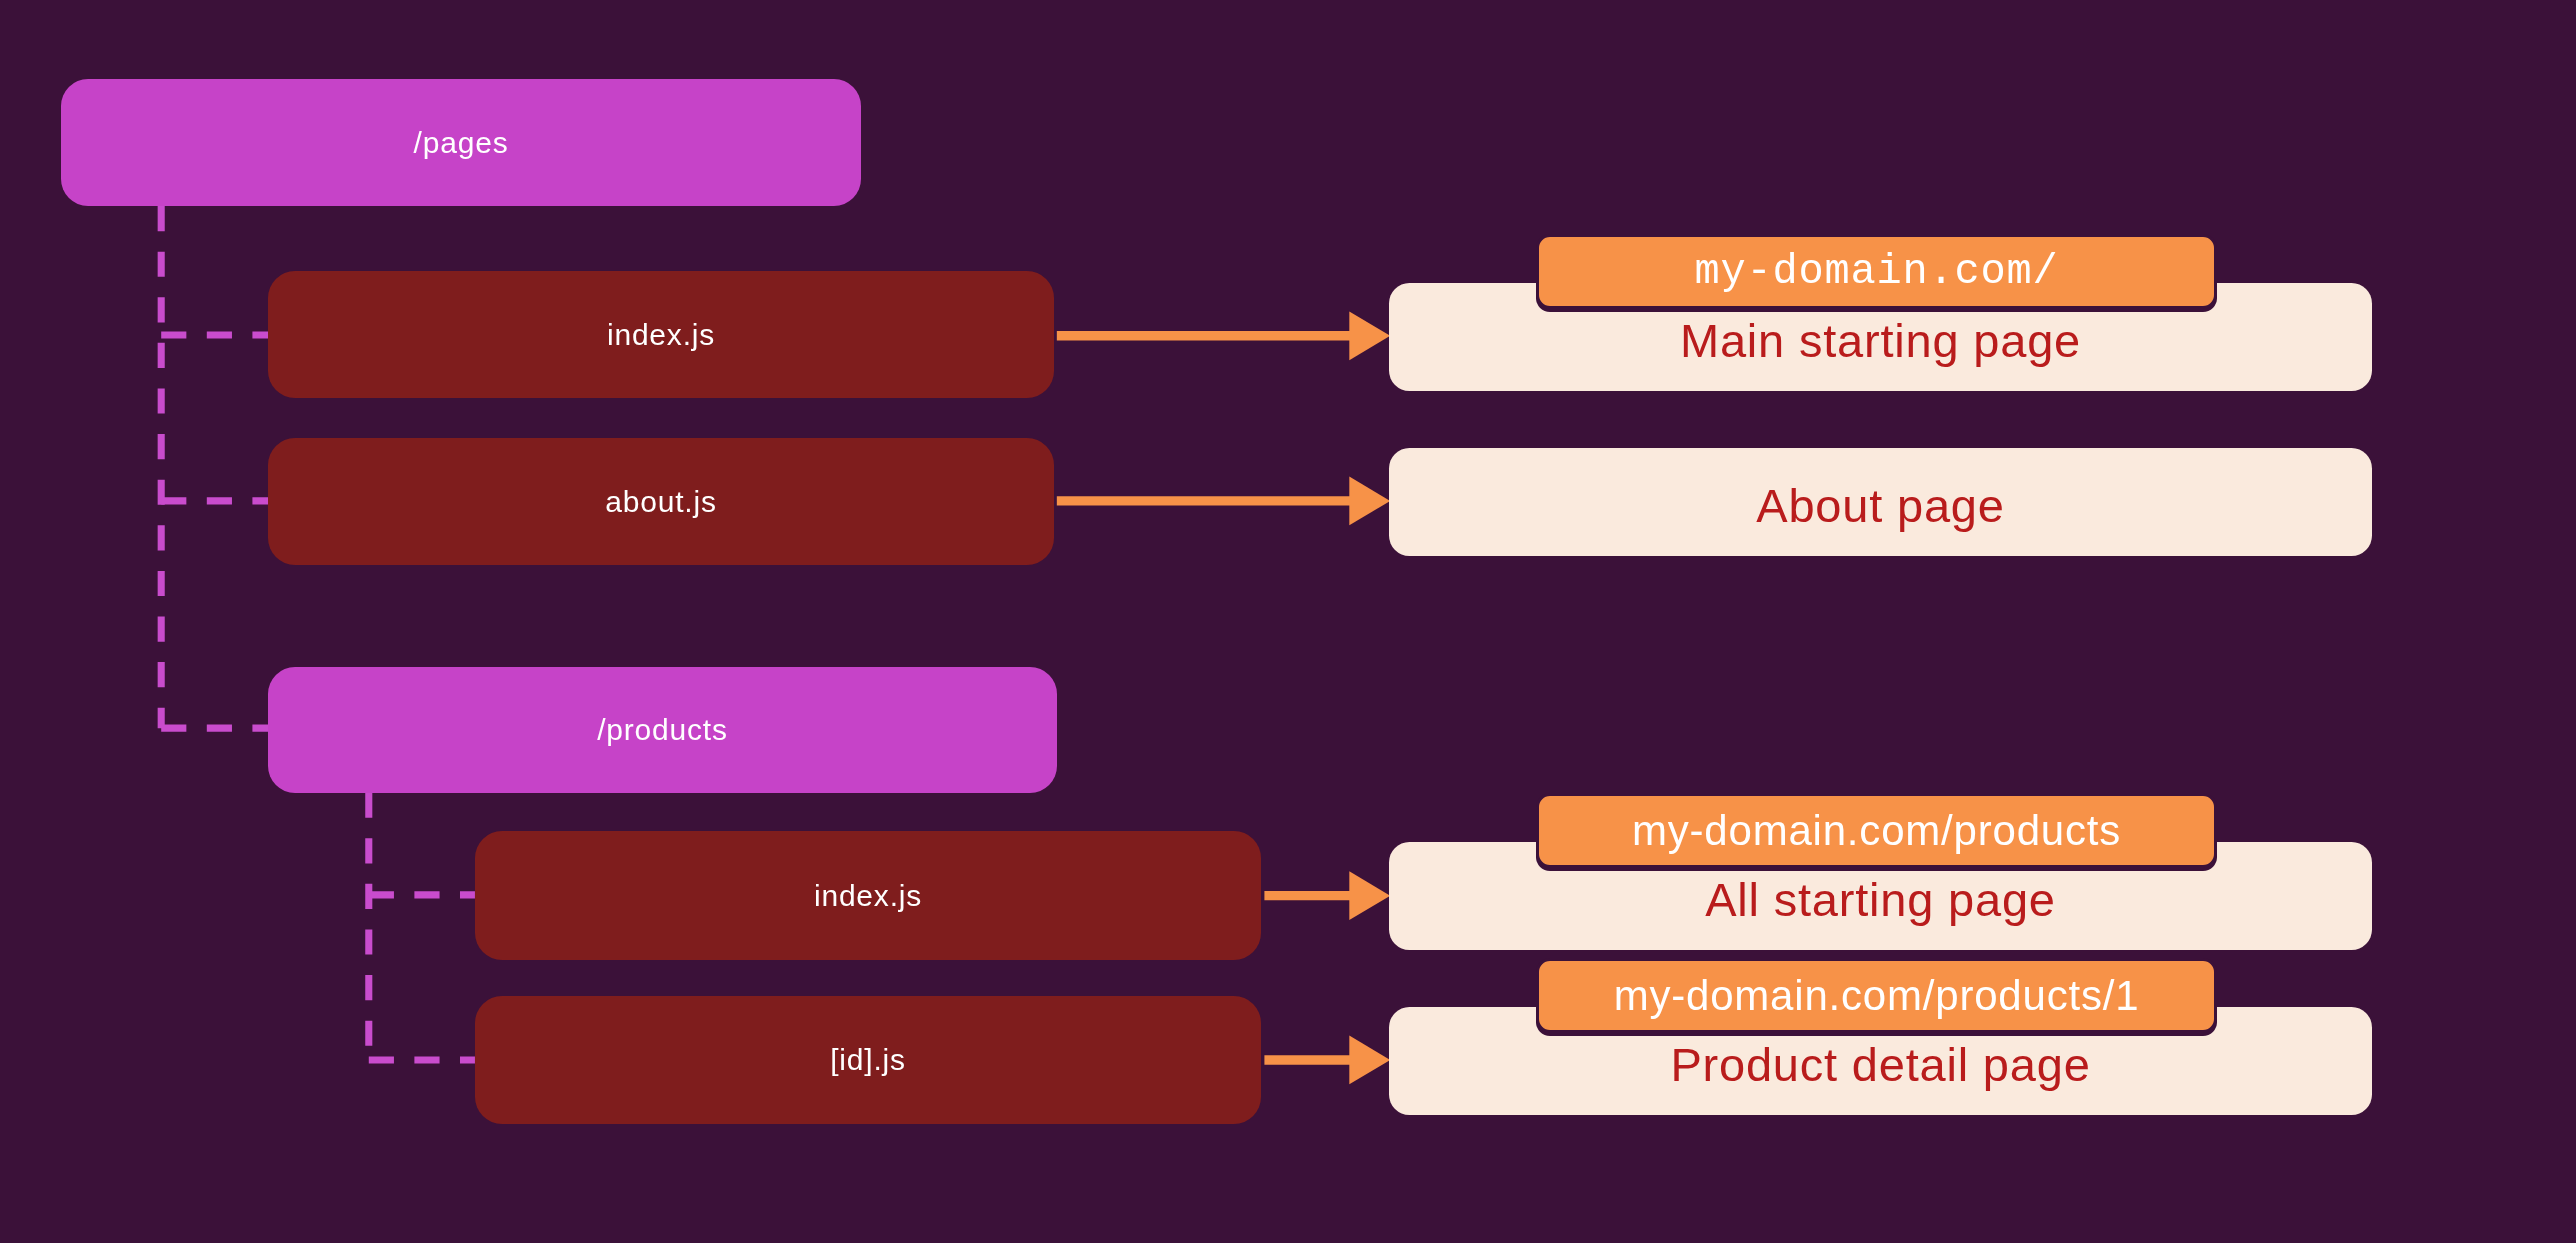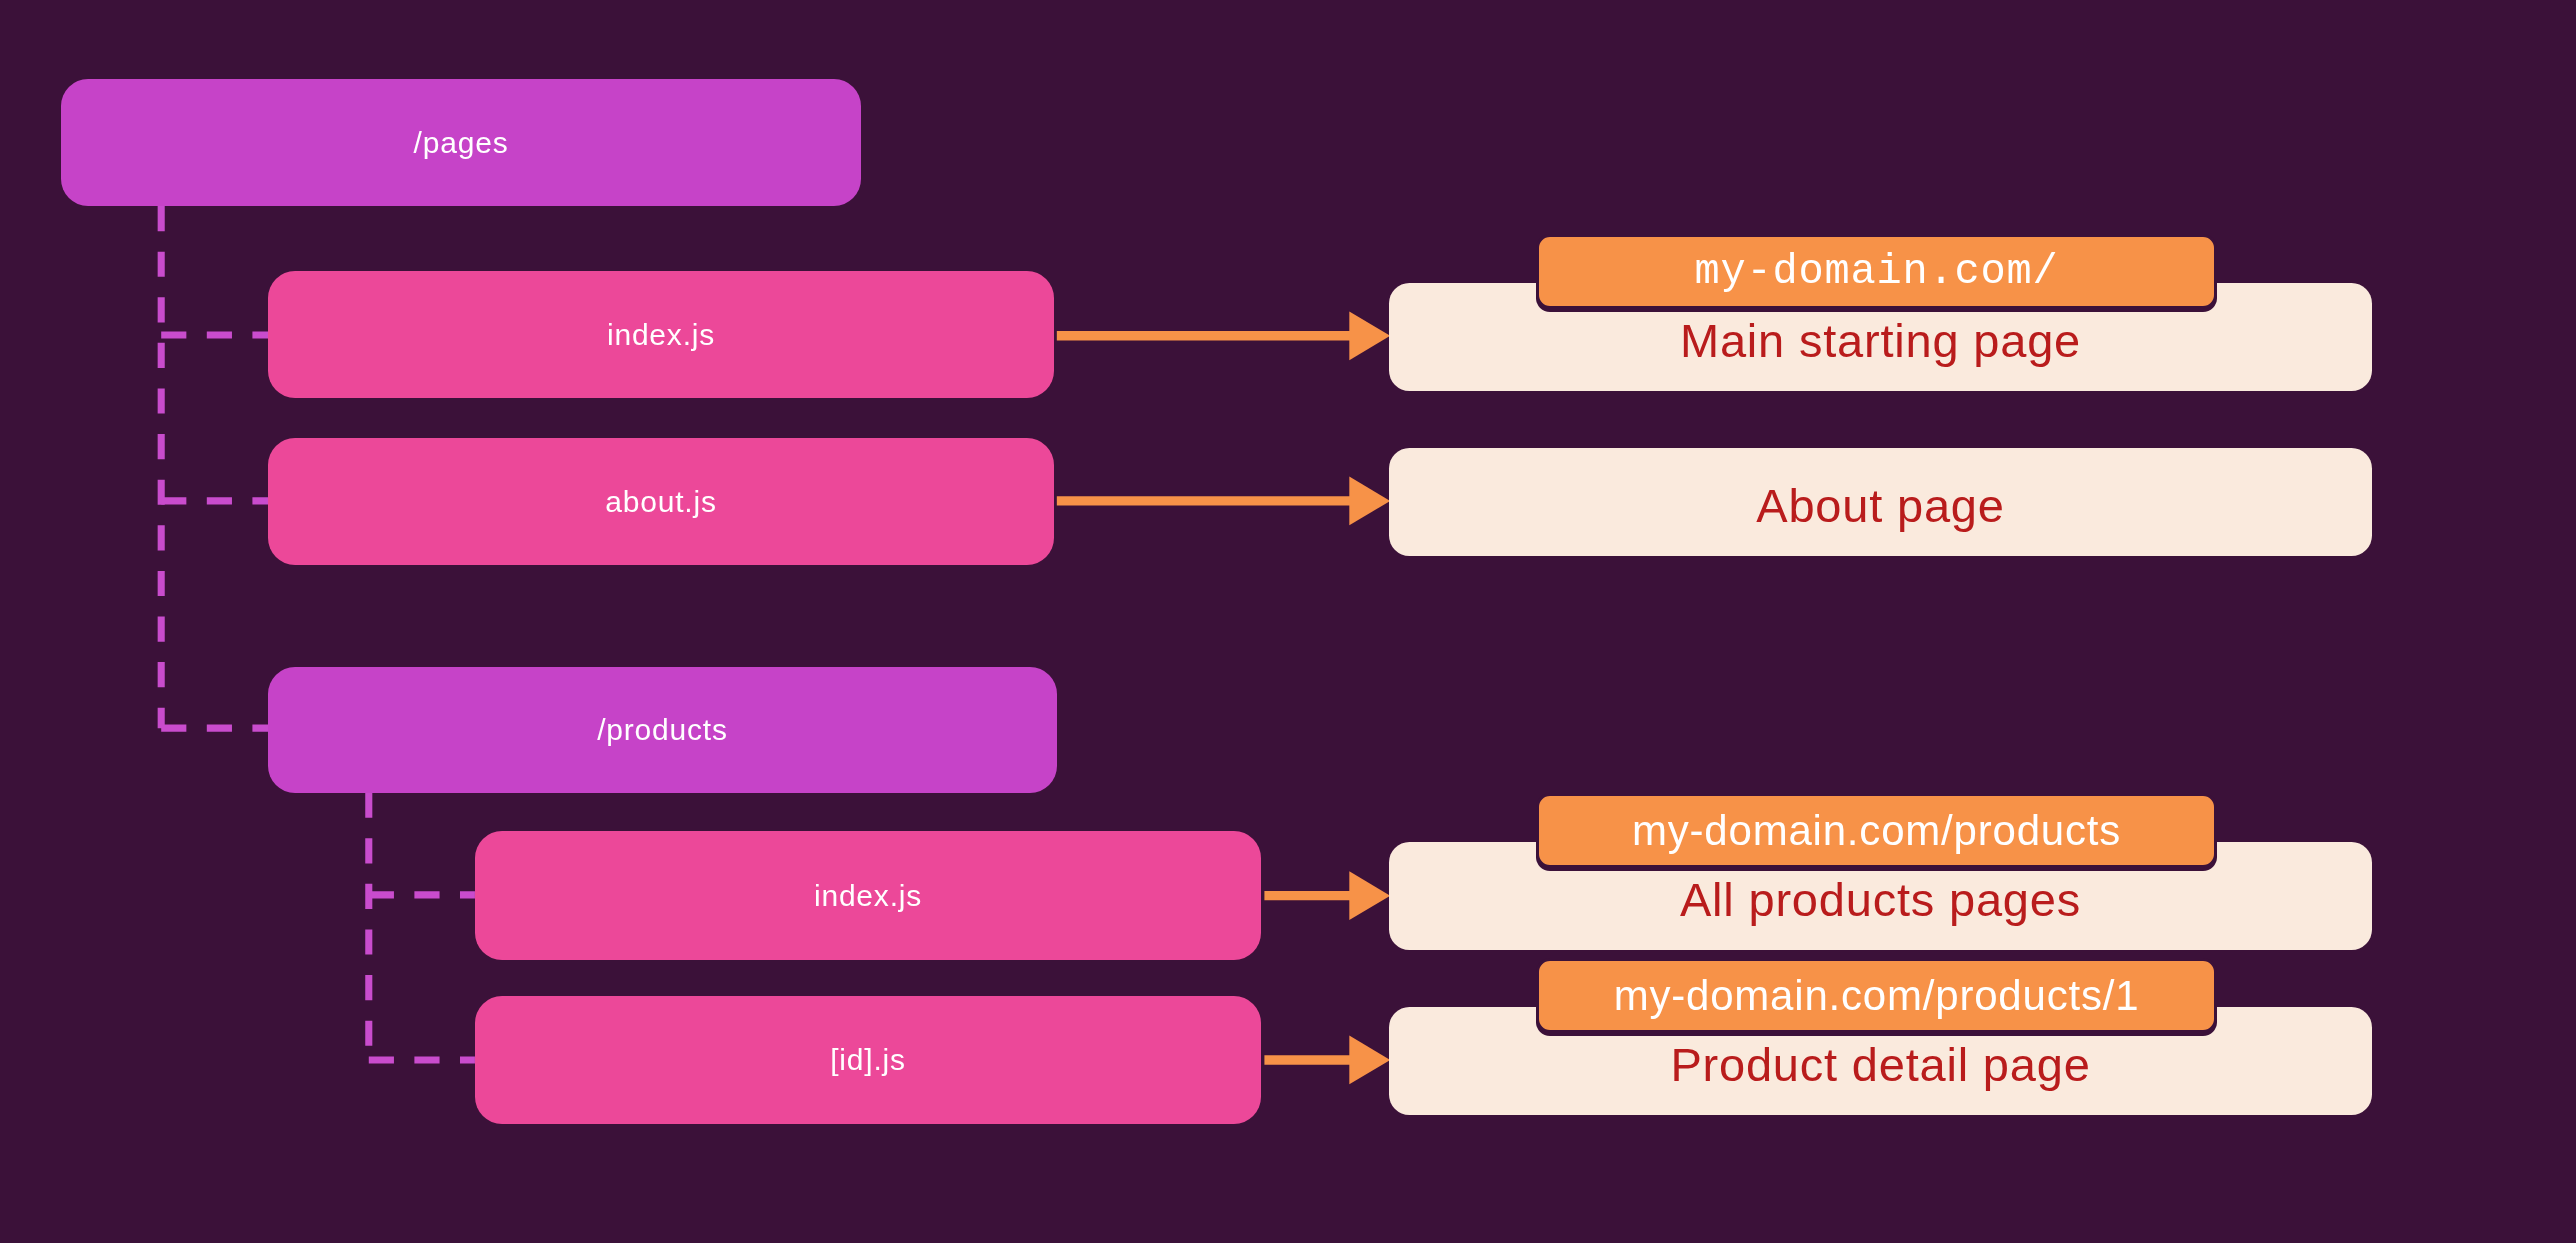--- a/index.html
+++ b/index.html
@@ -27,21 +27,21 @@
     align-items: center;
     justify-content: center;
     border-radius: 27px;
     color: #FFFFFF;
     font-size: 30px;
     font-weight: 400;
     letter-spacing: 0.8px;
     white-space: nowrap;
   }
   .node.folder { background: #C643C8; }
-  .node.file   { background: #ec4899; }
+  .node.file   { background: #7f1d1d; }
 
   .result-card {
     position: absolute;
     left: 1389px;
     width: 983px;
     height: 108px;
     background: #FAEADD;
     border-radius: 20.4px;
     display: flex;
     align-items: center;
@@ -137,21 +137,21 @@
   </div>
   <div class="url-badge" style="top:234px;font-family:Liberation Mono, monospace;">
     <span>my-domain.com/</span>
   </div>
 
   <div class="result-card" style="top:448px;">
     <span>About page</span>
   </div>
 
   <div class="result-card" style="top:842px;">
-    <span>All products pages</span>
+    <span>All starting page</span>
   </div>
   <div class="url-badge" style="top:793px;">
     <span>my-domain.com/products</span>
   </div>
 
   <div class="result-card" style="top:1007px;">
     <span>Product detail page</span>
   </div>
   <div class="url-badge" style="top:958px;">
     <span>my-domain.com/products/1</span>

